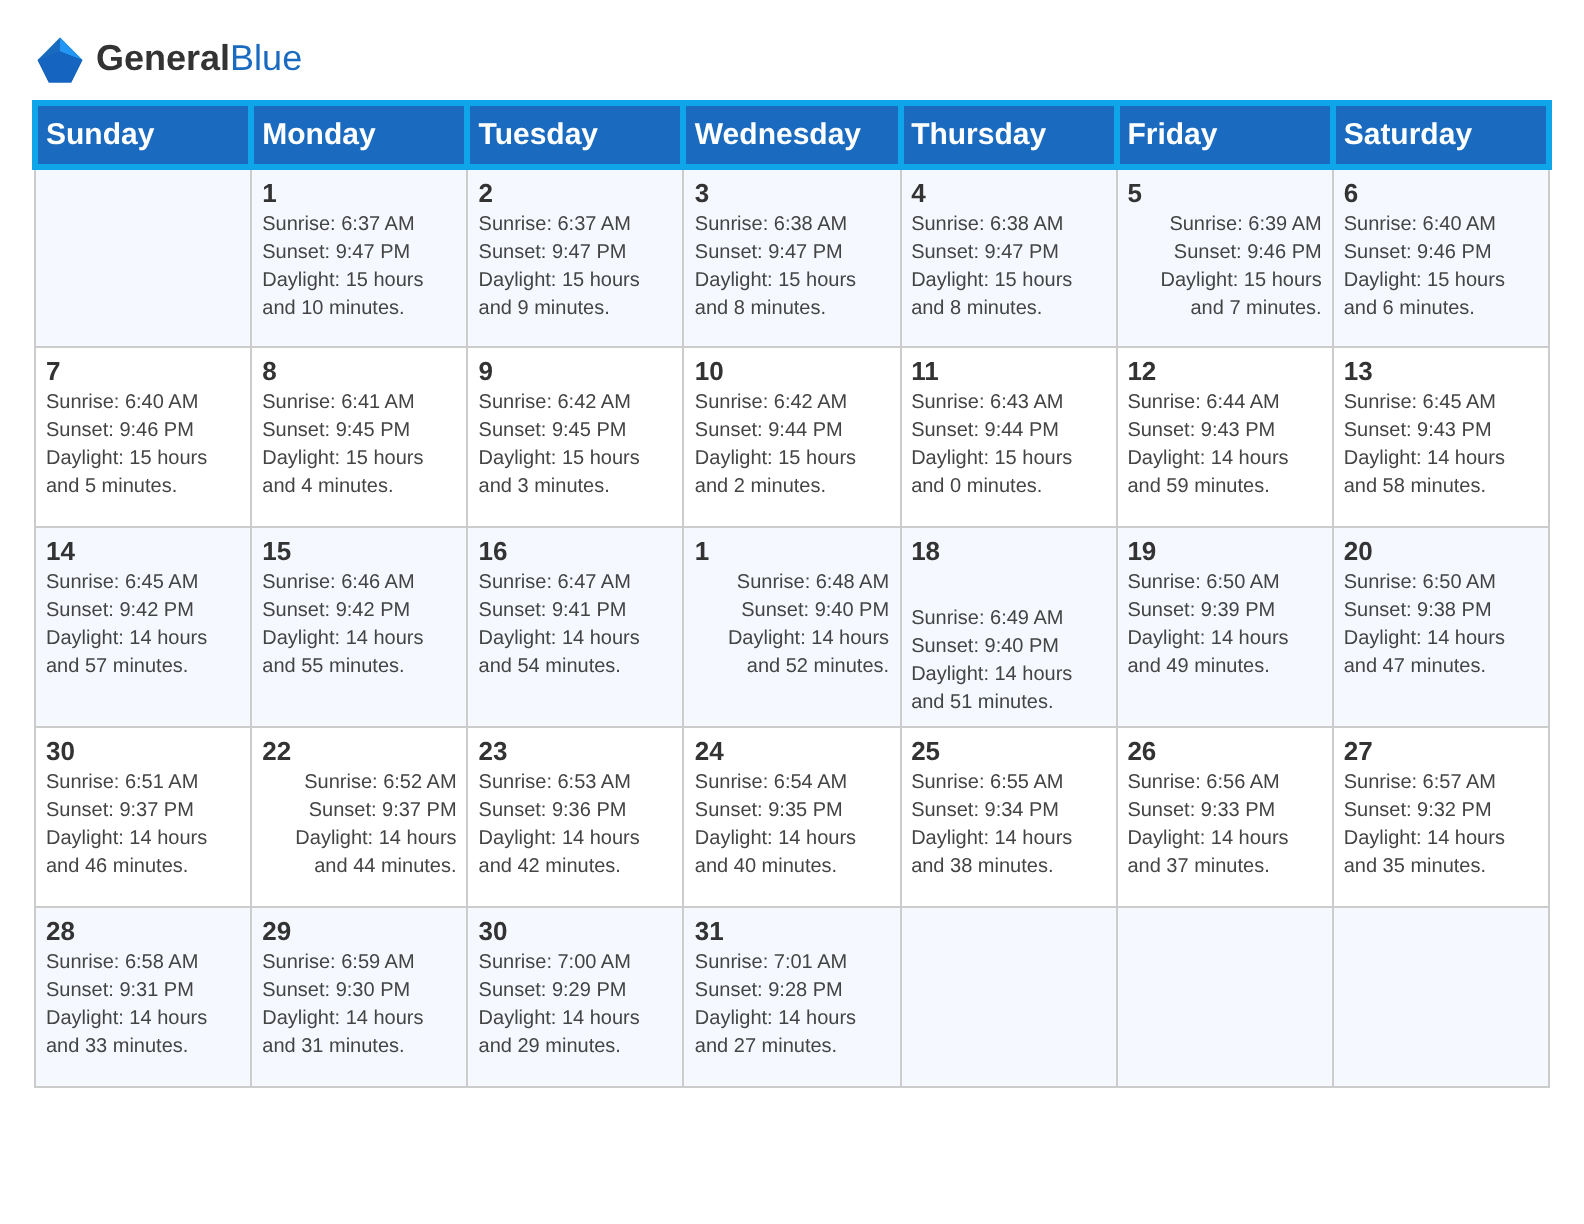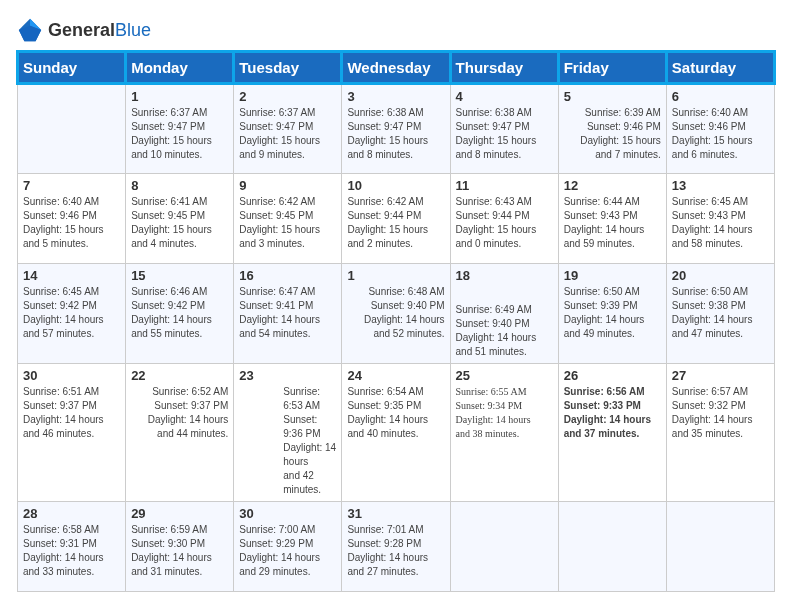--- a/index.html
+++ b/index.html
@@ -282,42 +282,42 @@
         </td>
         <td>
           <span class="day-number">22</span>
           <div class="cell-text" style="white-space: pre-line; text-align: right;">Sunrise: 6:52 AM
 Sunset: 9:37 PM
 Daylight: 14 hours
 and 44 minutes.</div>
         </td>
         <td>
           <span class="day-number">23</span>
-          <div class="cell-text" style="white-space: pre-line; margin-left: 44px;">Sunrise: 6:53 AM
+          <div class="cell-text" style="white-space: pre-line;">Sunrise: 6:53 AM
 Sunset: 9:36 PM
 Daylight: 14 hours
 and 42 minutes.</div>
         </td>
         <td>
           <span class="day-number">24</span>
           <div class="cell-text" style="white-space: pre-line;">Sunrise: 6:54 AM
 Sunset: 9:35 PM
 Daylight: 14 hours
 and 40 minutes.</div>
         </td>
         <td>
           <span class="day-number">25</span>
-          <div class="cell-text" style="white-space: pre-line; font-family: Liberation Serif, serif;">Sunrise: 6:55 AM
+          <div class="cell-text" style="white-space: pre-line;">Sunrise: 6:55 AM
 Sunset: 9:34 PM
 Daylight: 14 hours
 and 38 minutes.</div>
         </td>
         <td>
           <span class="day-number">26</span>
-          <div class="cell-text" style="white-space: pre-line; font-weight: bold;">Sunrise: 6:56 AM
+          <div class="cell-text" style="white-space: pre-line;">Sunrise: 6:56 AM
 Sunset: 9:33 PM
 Daylight: 14 hours
 and 37 minutes.</div>
         </td>
         <td>
           <span class="day-number">27</span>
           <div class="cell-text" style="white-space: pre-line;">Sunrise: 6:57 AM
 Sunset: 9:32 PM
 Daylight: 14 hours
 and 35 minutes.</div>

